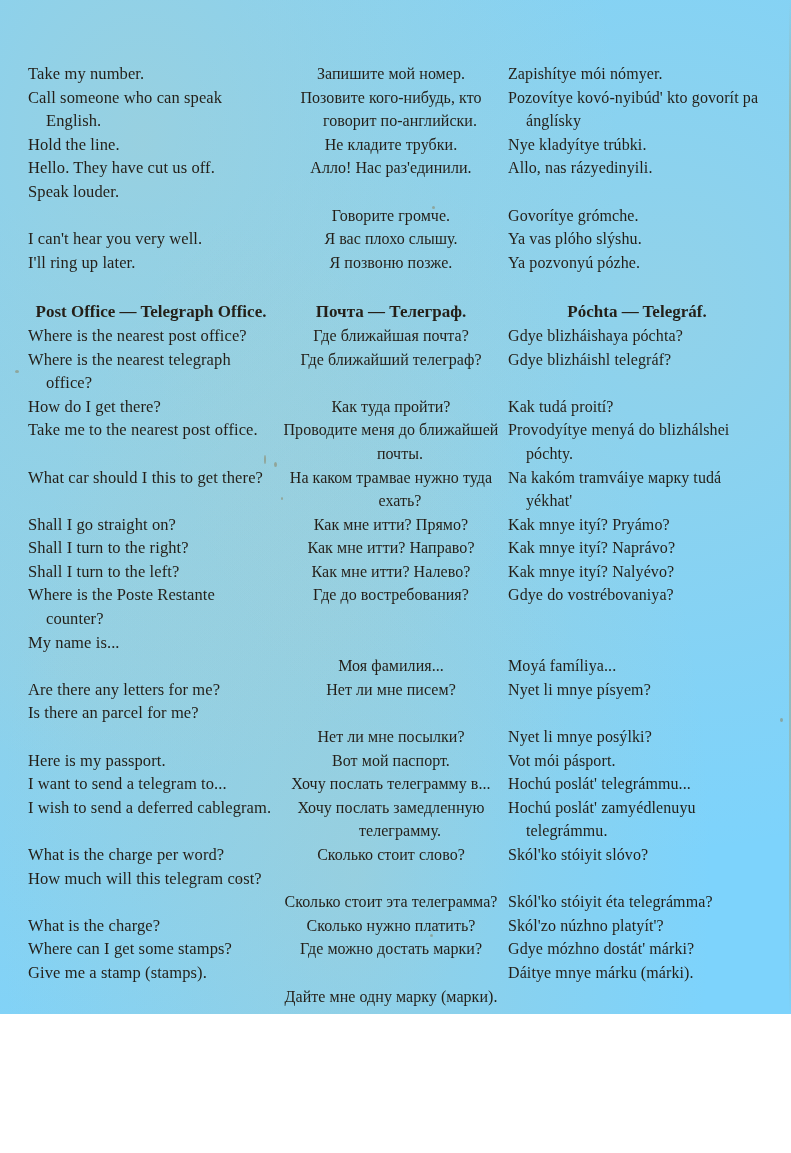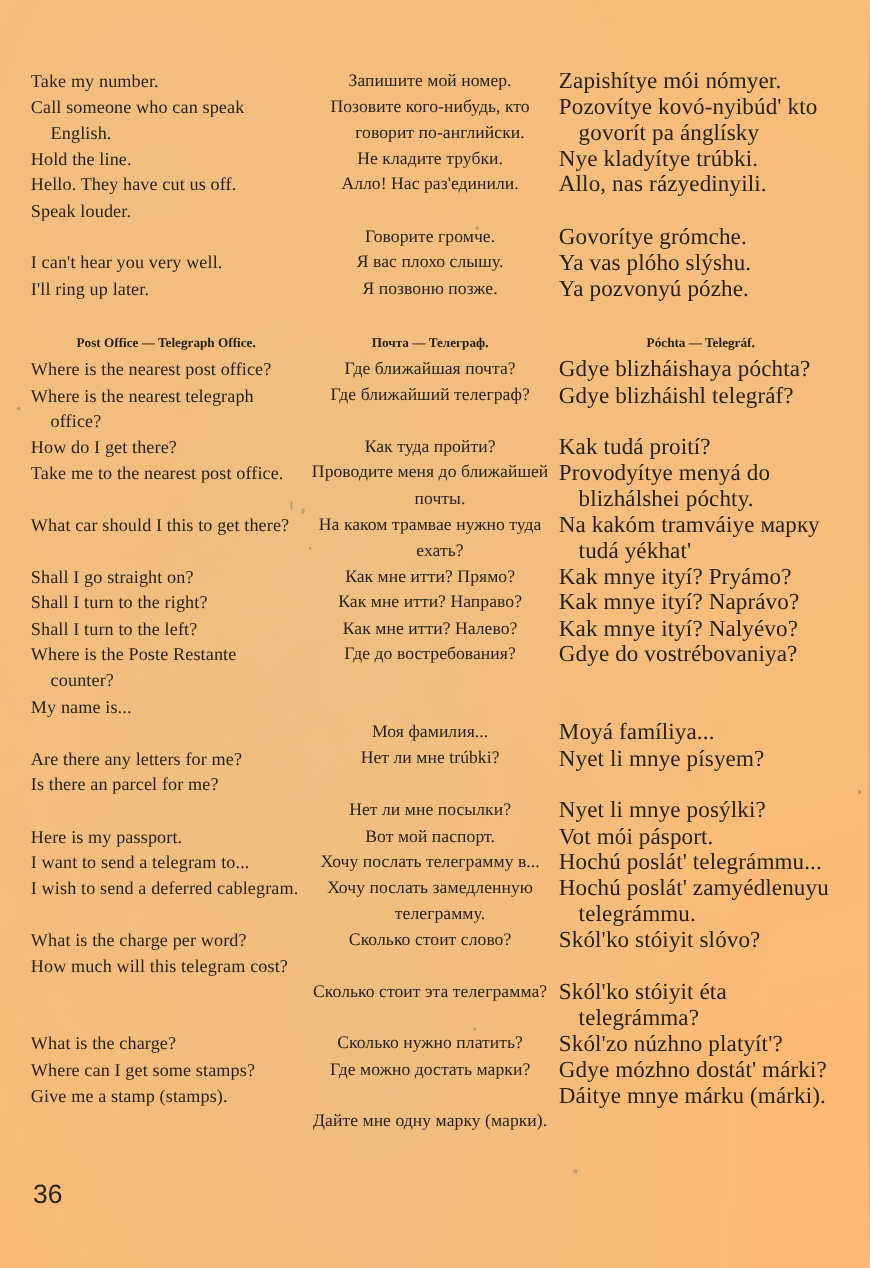--- a/index.html
+++ b/index.html
@@ -3,22 +3,22 @@
 <meta charset="utf-8">
 <style>
   html, body {
     margin: 0;
     padding: 0;
     background: #ffffff;
   }
   #page {
     position: relative;
     width: 791px;
-    height: 1153px;
-    background: #fdba74;
+    height: 1014px;
+    background: #7dd3fc;
     box-sizing: border-box;
     overflow: hidden;
     font-family: "Liberation Serif", "DejaVu Serif", serif;
     color: #241f18;
   }
   
   #page::after {
     content: "";
     position: absolute;
     top: 0; right: 0;
@@ -70,27 +70,27 @@
     text-align: justify;
     text-justify: inter-word;
     -webkit-hyphens: none;
     hyphens: none;
     letter-spacing: .1px;
   }
   .ln.nojust { text-align: left; }
   .ln:last-child { text-align: left; }
 
   .cell-ru .ln { font-size: 16px; letter-spacing: .05px; text-align: center; }
-  .cell-tr .ln { font-size: 21px; }
+  .cell-tr .ln { font-size: 16px; }
 
   .blank { visibility: hidden; }
 
   .heading {
     font-weight: bold;
-    font-size: 12px;
+    font-size: 17px;
     line-height: 23.6px;
     margin: 0;
     text-align: center;
     padding: 0;
     text-indent: 0;
   }
   .heading.left-head {
     text-align: center;
   }
   .head-row td { padding-bottom: 2px; }
@@ -353,21 +353,21 @@
           <td class="cell-tr">
             <p class="ln nojust blank">&nbsp;</p>
             <p class="ln nojust">Moyá famíliya...</p>
           </td>
         </tr>
         <tr>
           <td class="cell-en">
             <p class="ln">Are there any letters for me?</p>
           </td>
           <td class="cell-ru">
-            <p class="ln nojust">Нет ли мне trúbki?</p>
+            <p class="ln nojust">Нет ли мне писем?</p>
           </td>
           <td class="cell-tr">
             <p class="ln nojust">Nyet li mnye písyem?</p>
           </td>
         </tr>
         <tr>
           <td class="cell-en">
             <p class="ln nojust">Is there an parcel for me?</p>
           </td>
           <td class="cell-ru">

